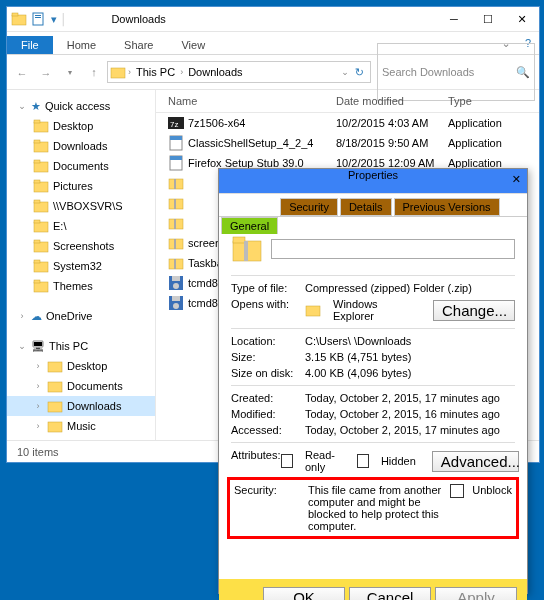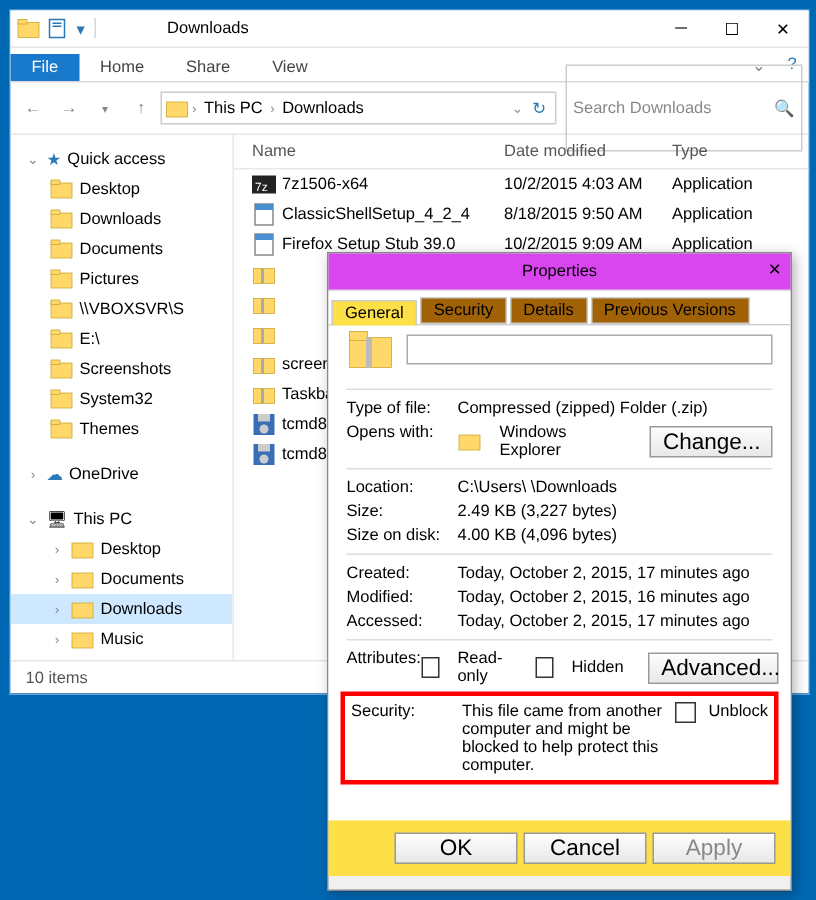--- a/index.html
+++ b/index.html
@@ -29,26 +29,26 @@
 .list{flex:1;position:relative}
 .list-head{display:flex;height:22px;border-bottom:1px solid #e8e8e8;color:#555;align-items:center}
 .col-name{width:168px;padding-left:12px}
 .col-date{width:112px}
 .col-type{flex:1}
 .list-row{display:flex;height:20px;align-items:center}
 .list-row .col-name{display:flex;align-items:center;gap:4px}
 .ficon{width:16px;height:16px;flex:none}
 .status{height:22px;border-top:1px solid #e5e5e5;display:flex;align-items:center;padding:0 10px;color:#555}
 .props{position:absolute;left:218px;top:168px;width:308px;height:424px;background:#f0f0f0;border:1px solid #888;box-shadow:2px 2px 8px rgba(0,0,0,.3)}
-.props-title{height:24px;background:#d946ef;display:flex;align-items:center;justify-content:center;position:relative;border-bottom:1px solid #ddd}
+.props-title{height:24px;background:#3b82f6;display:flex;align-items:flex-start;justify-content:center;position:relative;border-bottom:1px solid #ddd}
 .props-close{position:absolute;right:6px;top:4px}
 .tabs{height:22px;background:#fff;display:flex;align-items:flex-end;border-bottom:1px solid #ccc}
-.tab{border:1px solid #ccc;border-bottom:none;padding:2px 8px;background:#fde047;margin-left:2px;position:relative;top:1px}
+.tab{border:1px solid #ccc;border-bottom:none;padding:2px 8px;background:#84cc16;margin-left:2px;position:relative;top:18px}
 .tab.inactive{background:#a16207;top:0;border-bottom:1px solid #ccc}
-.pbody{padding:0 12px;background:#fff;height:330px}
+.pbody{padding:16px 12px;background:#fff;height:330px}
 .prow{display:flex;margin:4px 0;align-items:flex-start}
 .plabel{width:74px;color:#000}
 .pval{flex:1;color:#000}
 .iconrow{display:flex;align-items:center;gap:8px;margin-bottom:10px}
 .folder-icon{width:32px;height:32px}
 .namefield{height:18px;border:1px solid #aaa;flex:1}
 .hr{height:1px;background:#ddd;margin:6px 0}
 .btn{border:1px solid #999;background:linear-gradient(#fdfdfd,#e8e8e8);padding:1px 8px;font-size:15px;min-width:64px;text-align:center}
 .btn.disabled{color:#888}
 .cb{width:12px;height:12px;border:1px solid #333;display:inline-block;margin-right:4px;background:#fff}
@@ -259,21 +259,21 @@
             <div class="col-type">Application</div>
           </div>
           <div class="list-row">
             <div class="col-name">
               <svg class="ficon">
                 <rect x="2" y="1" width="12" height="14" fill="#fff" stroke="#888"></rect>
                 <rect x="2" y="1" width="12" height="4" fill="#4a8fd0"></rect>
               </svg>
               <span>Firefox Setup Stub 39.0</span>
             </div>
-            <div class="col-date">10/2/2015 9:09 AM</div>
+            <div class="col-date">10/2/2015 12:09 AM</div>
             <div class="col-type">Application</div>
           </div>
           <div class="list-row">
             <div class="col-name">
               <svg class="ficon">
                 <rect x="1" y="4" width="14" height="10" class="folder"></rect>
                 <rect x="6" y="4" width="2" height="10" fill="#aaa"></rect>
               </svg>
               <span></span>
             </div>
@@ -392,21 +392,21 @@
           <span class="btn">Change...</span>
         </div>
       </div>
     <div class="hr"></div>
     <div class="prow">
         <div class="plabel">Location:</div>
         <div class="pval">C:\Users\        \Downloads</div>
       </div>
     <div class="prow">
         <div class="plabel">Size:</div>
-        <div class="pval">2.49 KB (3,227 bytes)</div>
+        <div class="pval">3.15 KB (4,751 bytes)</div>
       </div>
     <div class="prow">
         <div class="plabel">Size on disk:</div>
         <div class="pval">4.00 KB (4,096 bytes)</div>
       </div>
     <div class="hr"></div>
     <div class="prow">
         <div class="plabel">Created:</div>
         <div class="pval">Today, October 2, 2015, 17 minutes ago</div>
       </div>

